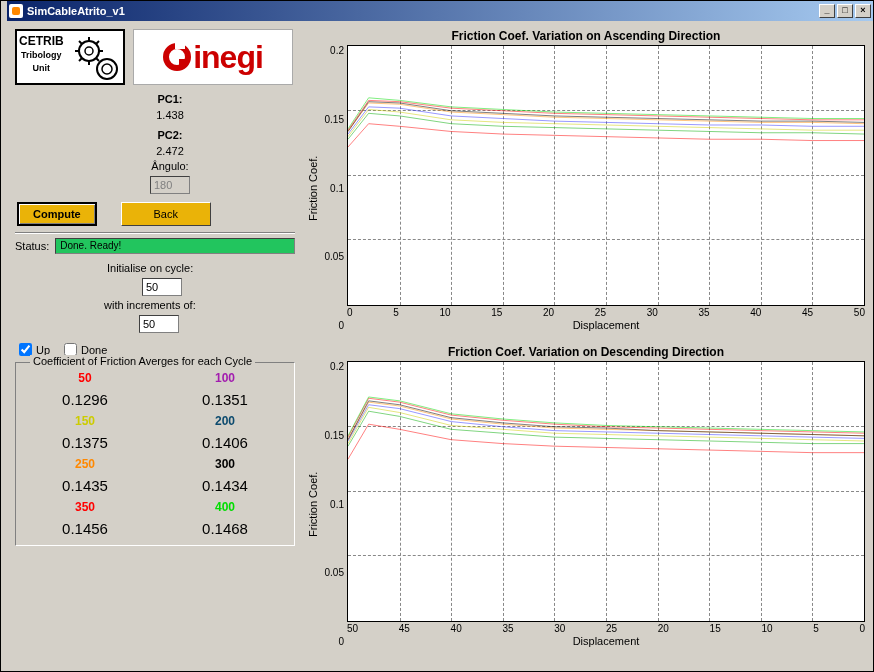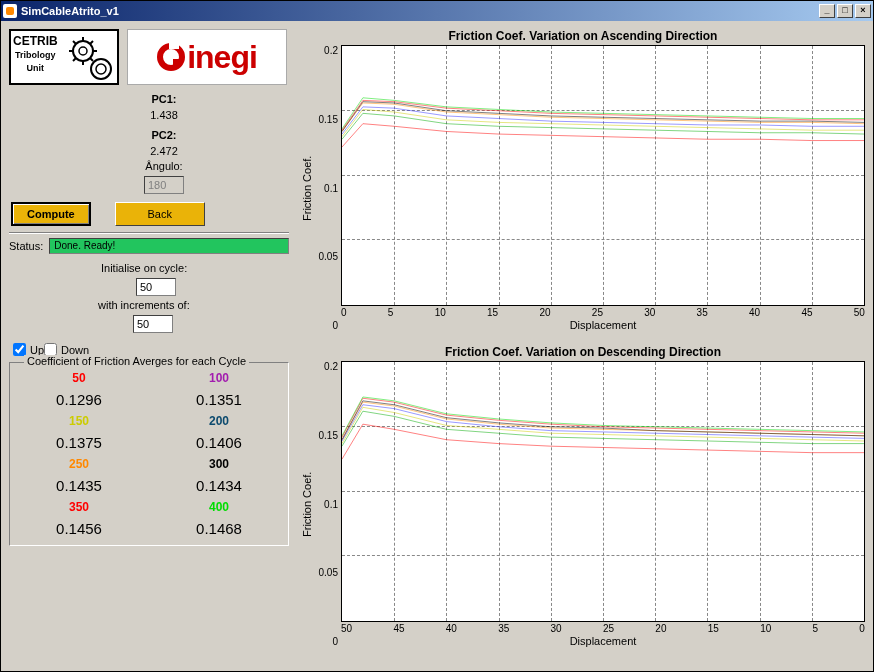--- a/index.html
+++ b/index.html
@@ -10,20 +10,21 @@
     background: #3a6ea5;
     overflow: hidden;
   }
   .window {
     width: 874px;
     height: 672px;
     background: #d4d0c8;
     border: 1px solid #000;
     display: flex;
     flex-direction: column;
+    padding-left: 6px;
   }
   .titlebar {
     height: 20px;
     background: linear-gradient(to right, #0a246a, #a6caf0);
     display: flex;
     align-items: center;
     padding: 0 2px;
     color: #fff;
     font-weight: bold;
     font-size: 11px;
@@ -175,21 +176,21 @@
   .status-box {
     flex: 1; height: 16px;
     background: #22c55e;
     border: 1px solid #808080;
     border-top-color: #404040;
     border-left-color: #404040;
     font-size: 10px;
     padding: 1px 4px;
   }
   .checkbox-row {
-    display: flex; margin: 10px 0 6px 0;
+    display: flex; gap: 14px; margin: 10px 0 6px 0;
   }
   .cb { display: flex; align-items: center; gap: 4px; }
   .cb input { margin: 0; }
   .cycle-group {
     border: 1px solid #808080;
     border-right-color: #fff;
     border-bottom-color: #fff;
     padding: 8px 4px 8px 4px;
     position: relative;
     margin-top: 6px;
@@ -344,21 +345,21 @@
         <input class="input-en" value="50" style="">
       </div>
 
       <div class="checkbox-row" style="margin-left:4px;">
         <label class="cb">
           <input type="checkbox" checked="" style="">
           <span>Up</span>
         </label>
         <label class="cb">
           <input type="checkbox" style="">
-          <span>Down</span>
+          <span>Done</span>
         </label>
       </div>
 
       <div class="cycle-group">
         <legend>Coefficient of Friction Averges for each Cycle</legend>
         <div class="cycle-grid" id="cycle-grid">
             <div class="cycle-head" style="color: rgb(255, 0, 0);">50</div>
             <div class="cycle-head" style="color: #a21caf;">100</div>
             <div class="cycle-val">0.1296</div>
             <div class="cycle-val">0.1351</div>

